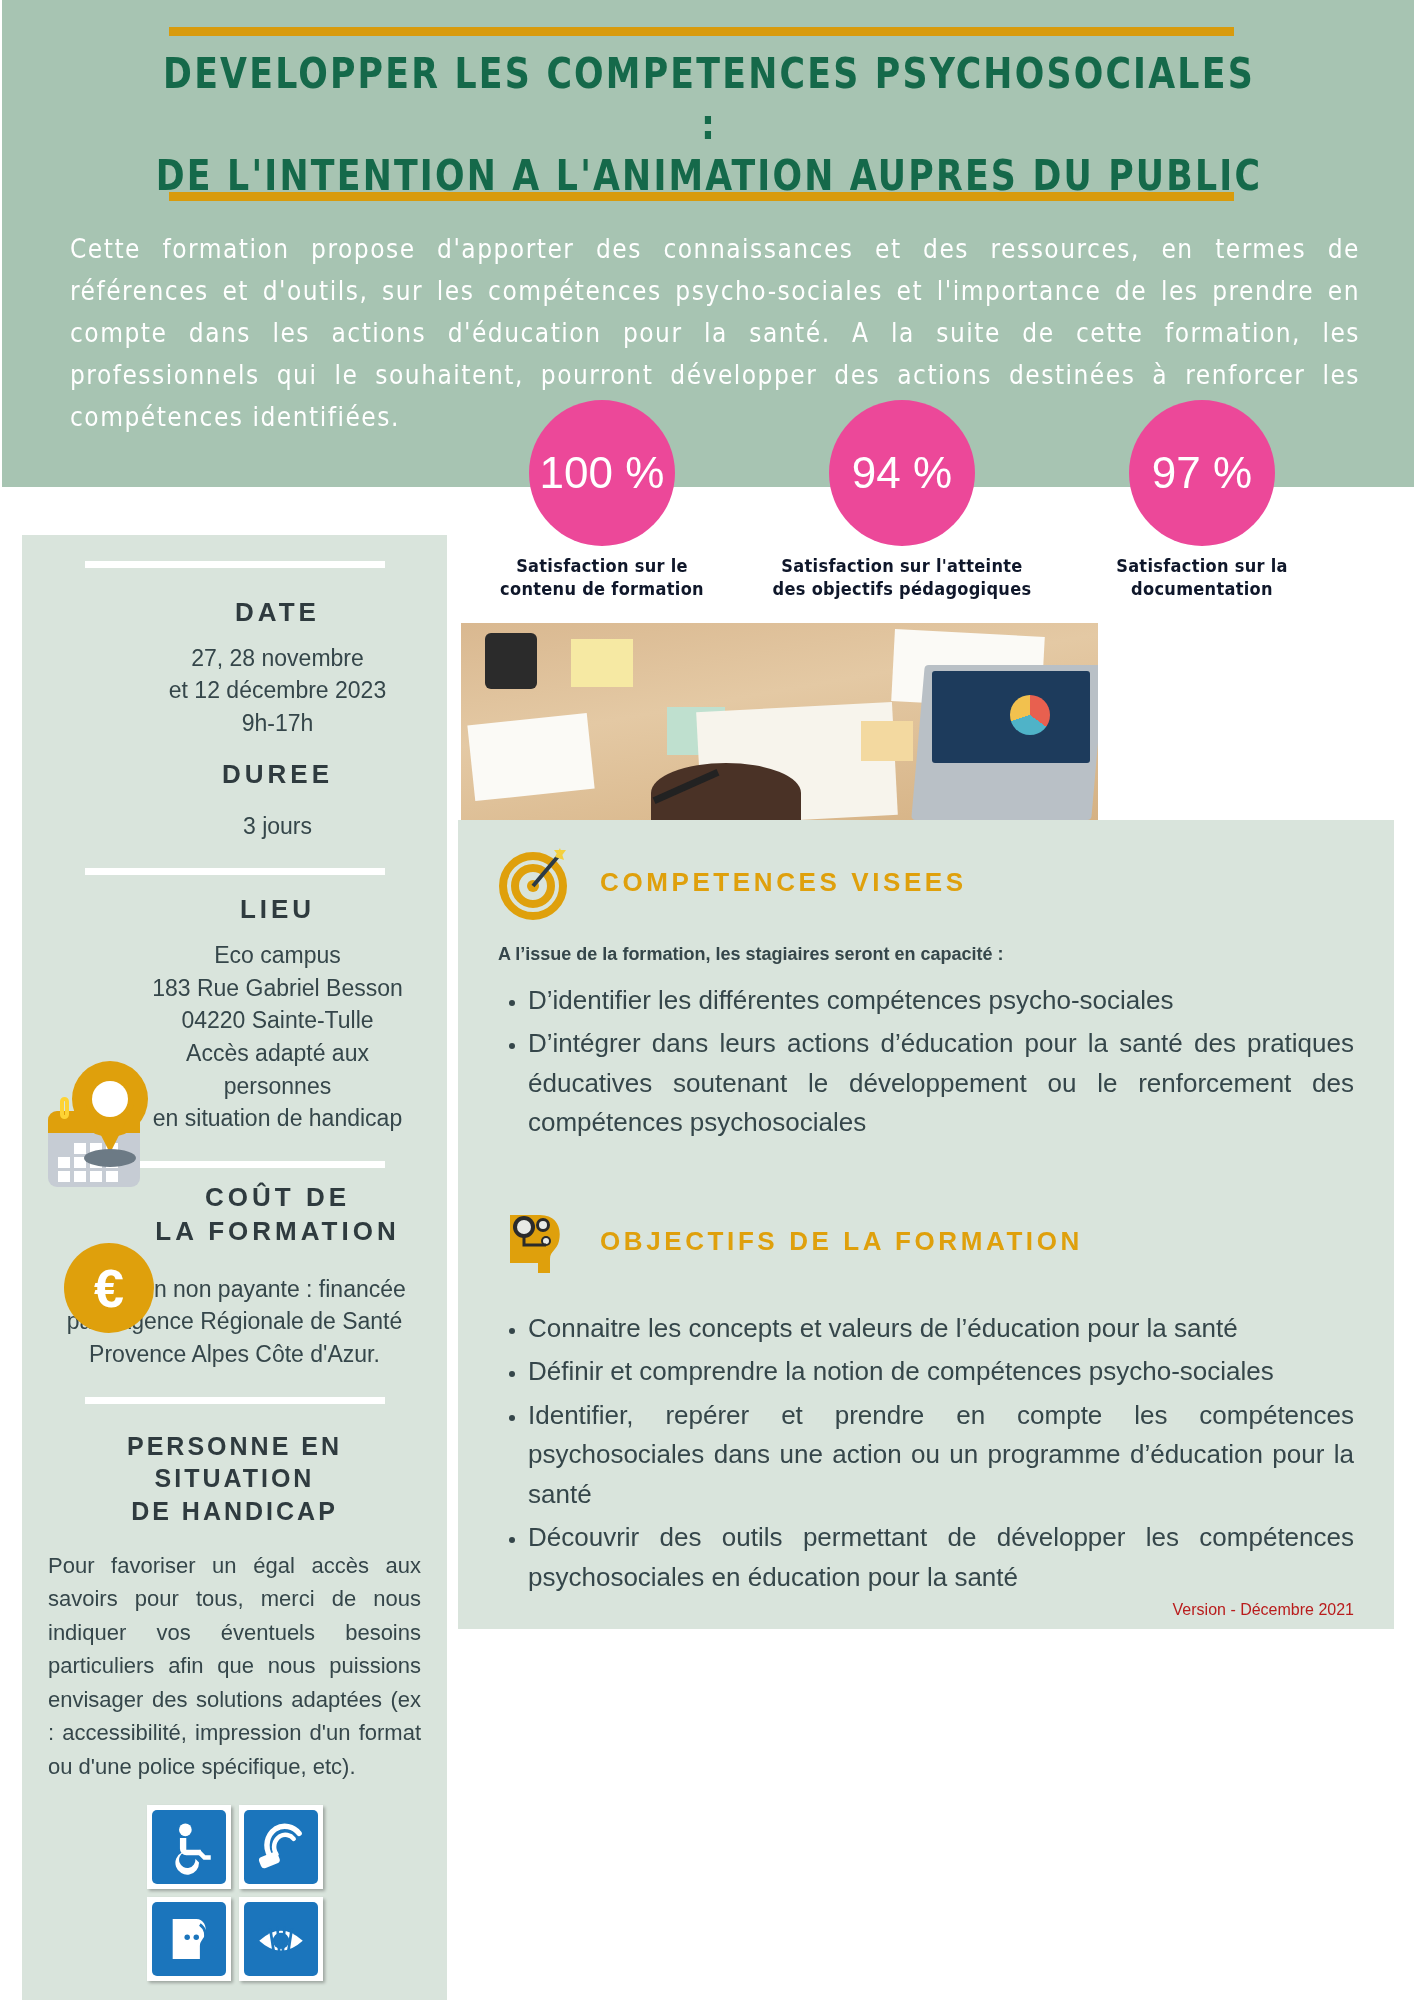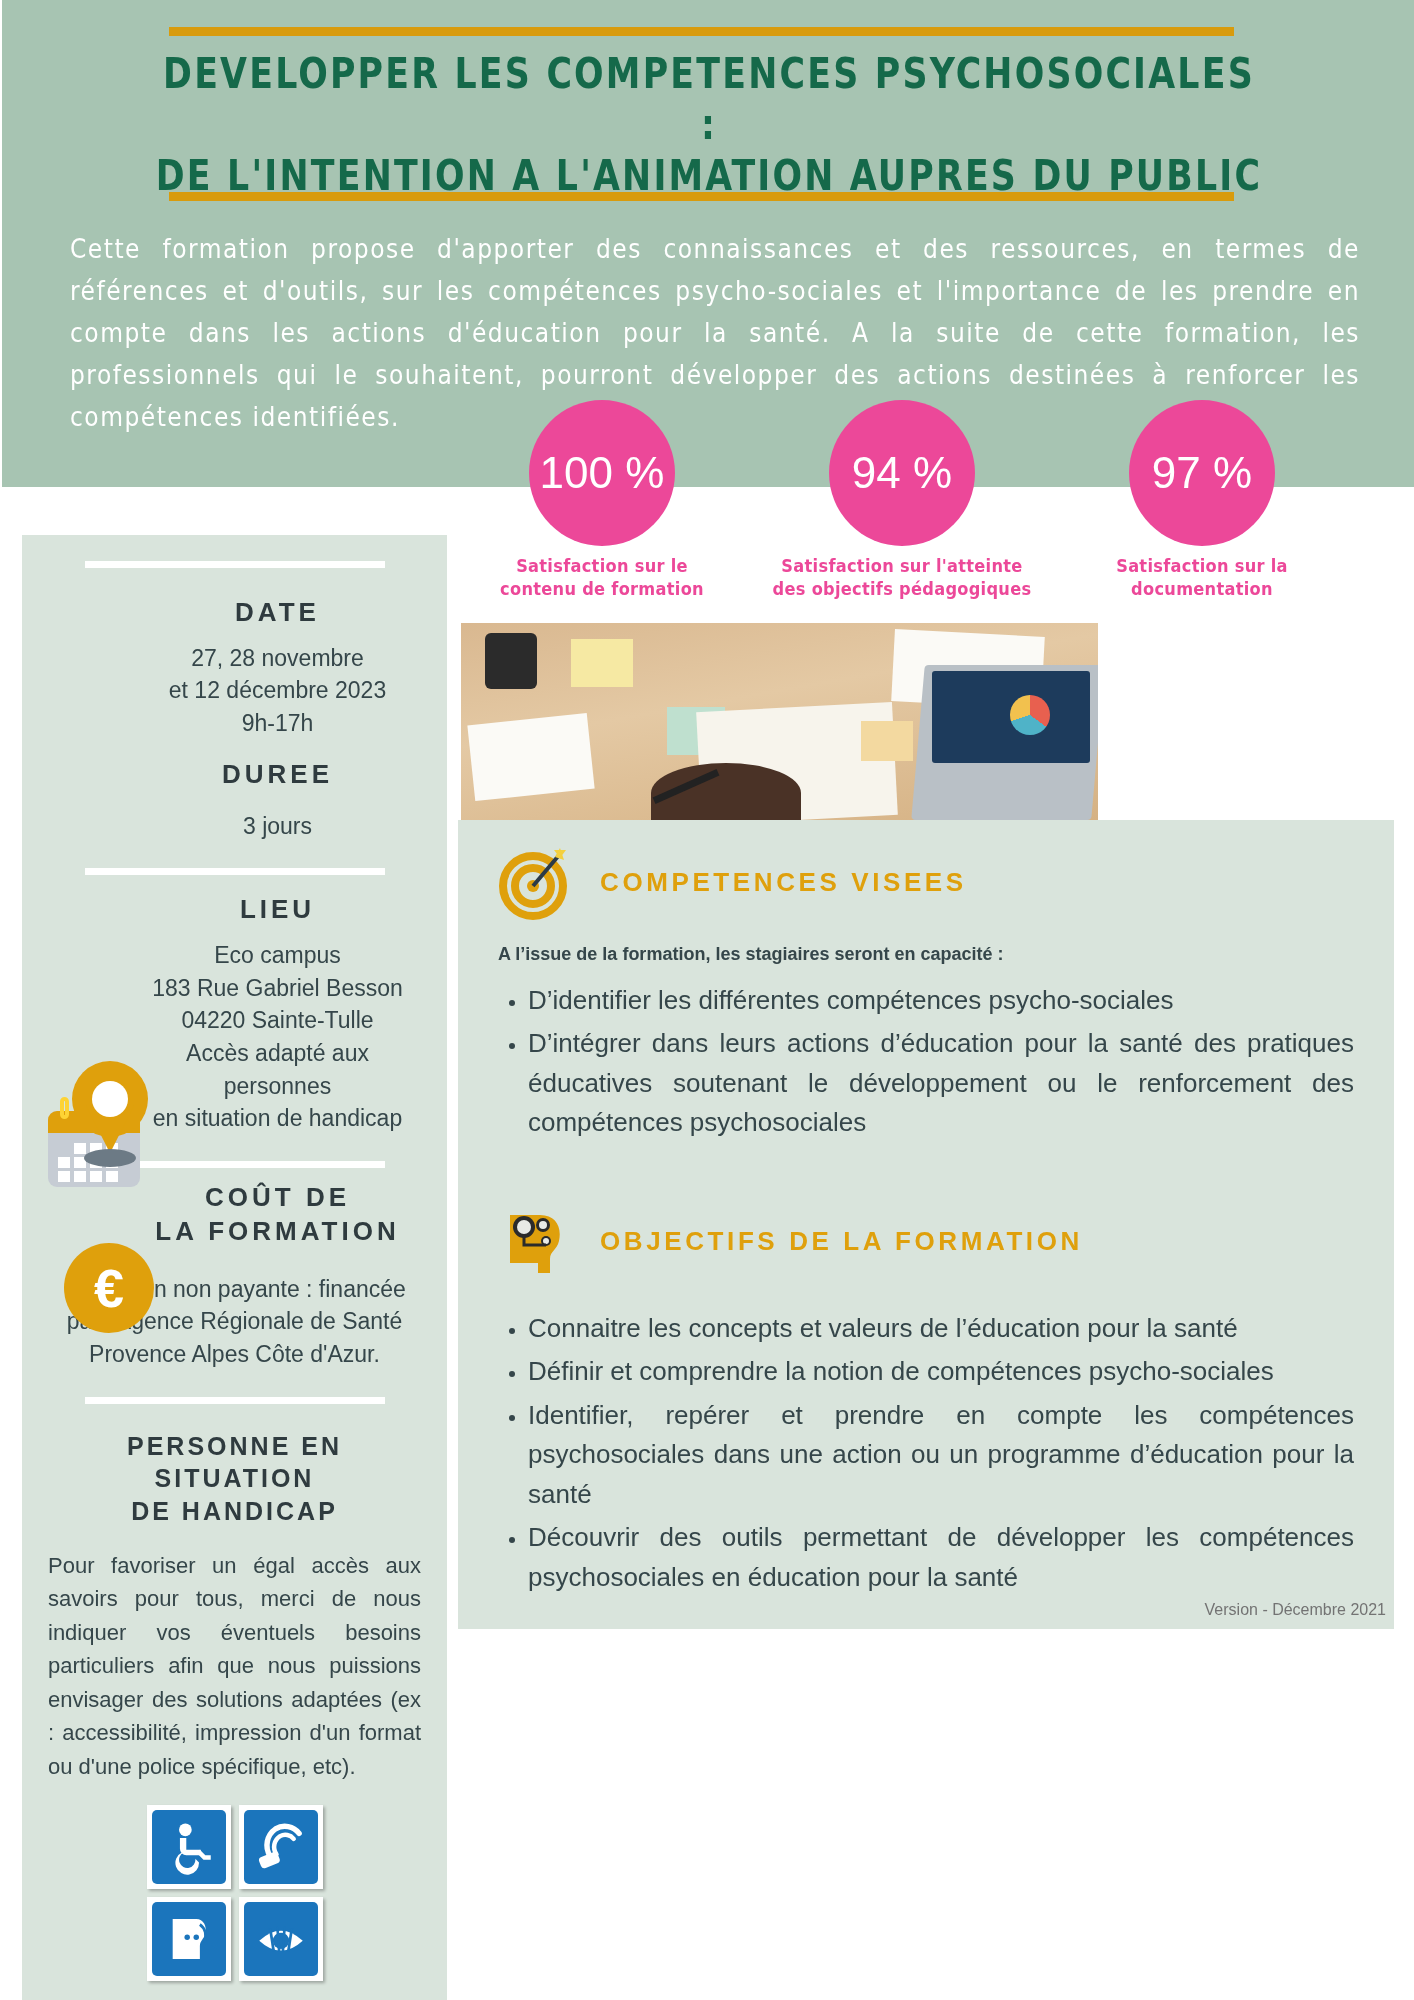--- a/index.html
+++ b/index.html
@@ -134,21 +134,21 @@
   .stats-row { display: flex; justify-content: space-between; width: 880px; margin-left: 4px; }
   .stat { width: 280px; text-align: center; }
   .stat-circle {
     width: 146px; height: 146px; border-radius: 50%;
     background: #ec4899; color: #ffffff;
     font-size: 44px; line-height: 146px;
     margin: 0 auto;
   }
   .stat-label {
     margin-top: 8px;
-    color: #ec4899;
+    color: #0f172a;
     font-family: "Liberation Sans Narrow", "DejaVu Sans Condensed", "Liberation Sans", sans-serif;
     font-weight: bold;
     font-size: 18px;
     line-height: 1.3;
     letter-spacing: 0.3px;
   }
 
   .photo {
     position: relative;
     margin-top: 22px;
@@ -200,22 +200,22 @@
   }
   .panel li::marker { font-size: 20px; }
 
   
   .icon-target { position: relative; width: 74px; height: 74px; flex: 0 0 74px; }
   
   .icon-head { position: relative; width: 74px; height: 82px; flex: 0 0 74px; }
 
   .footer-version {
     position: absolute;
-    right: 8px; bottom: 10px;
-    color: #737373;
+    right: 40px; bottom: 10px;
+    color: #b91c1c;
     font-size: 16px;
   }
 </style>
 </head>
 <body>
 
 <div class="header">
   <div class="rule-top"></div>
   <div class="rule-bottom"></div>
   <div class="header-title">

